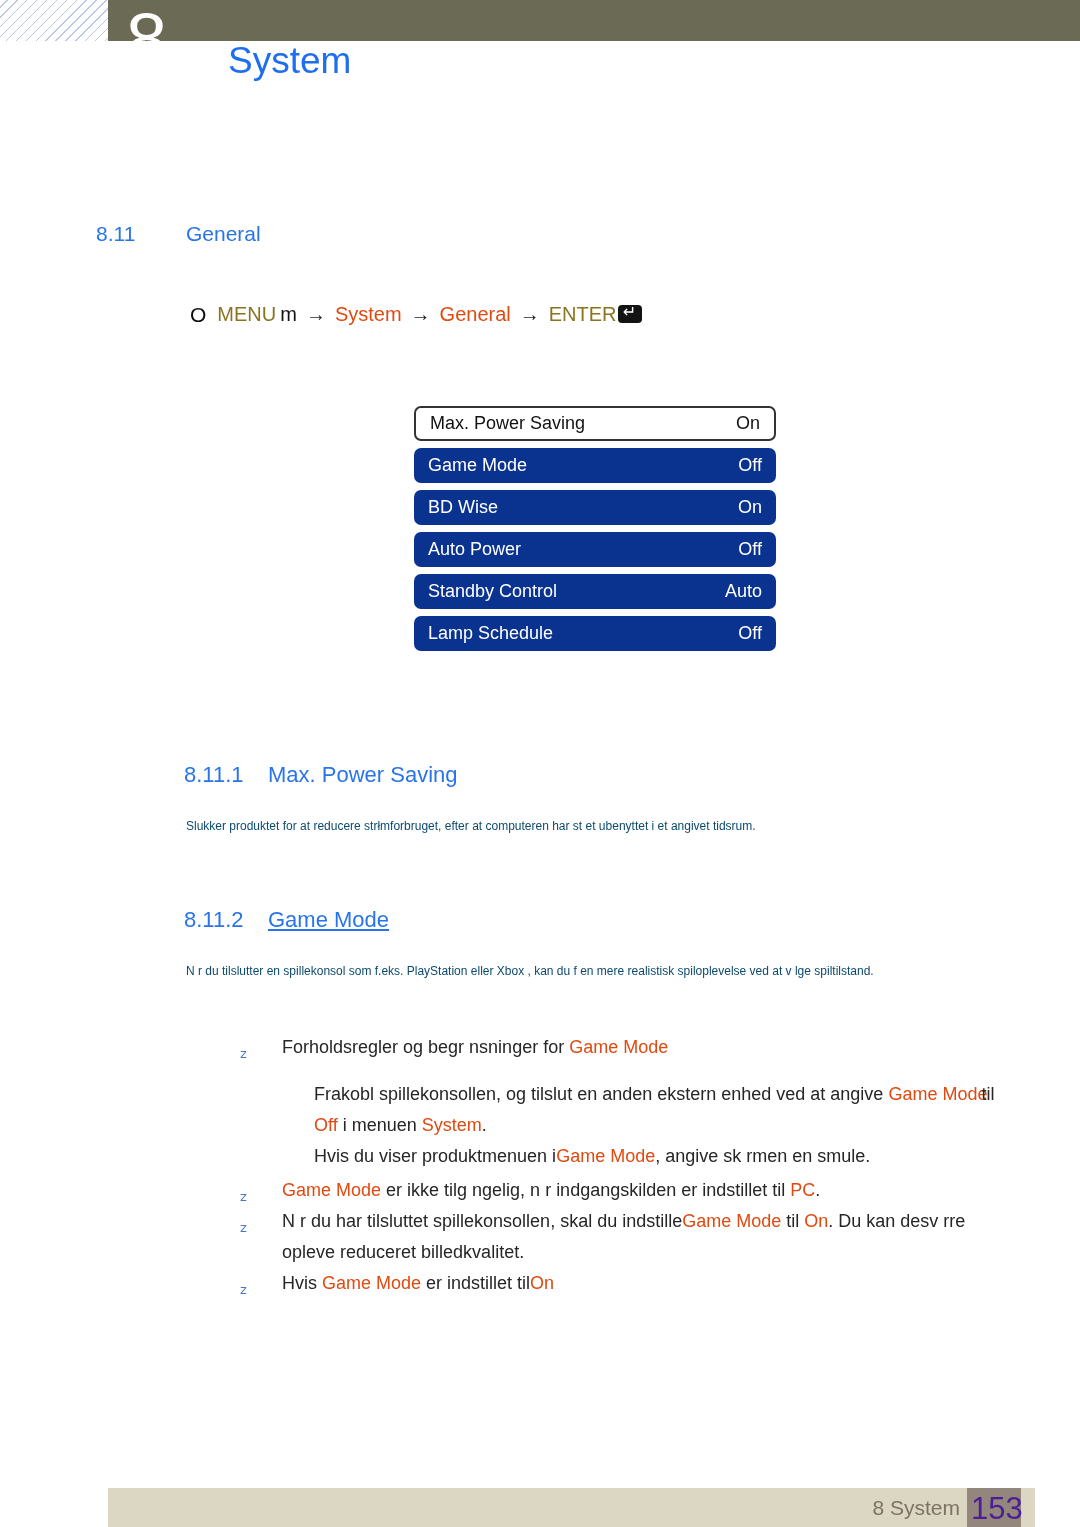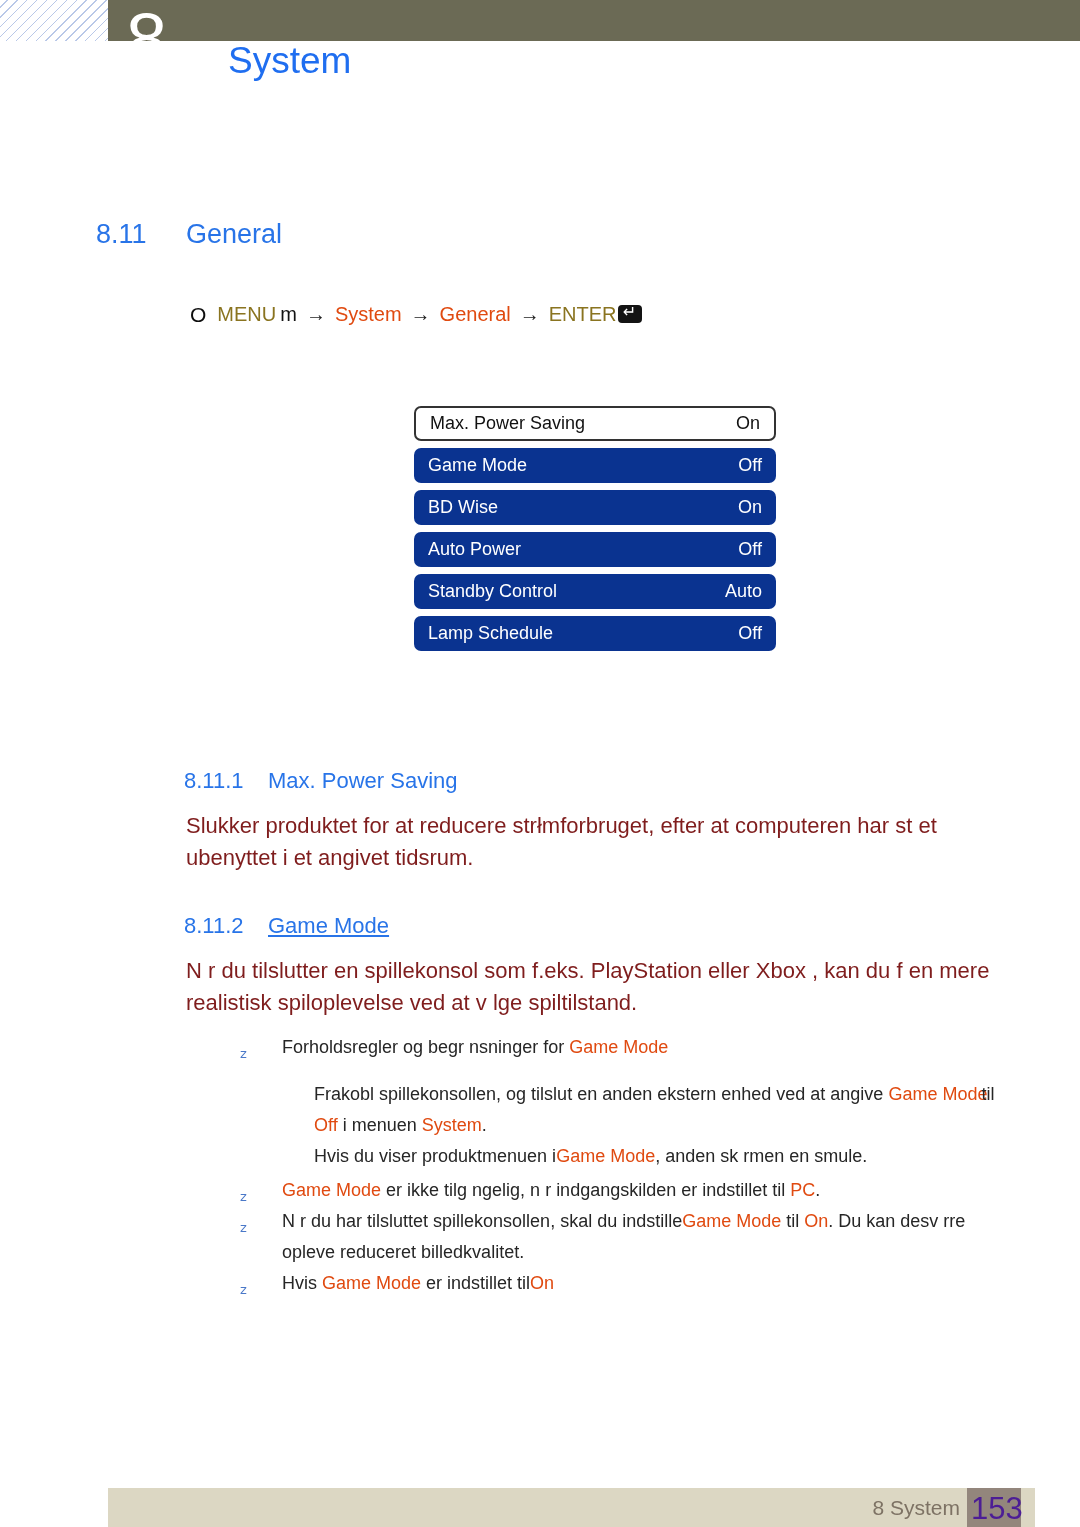--- a/index.html
+++ b/index.html
@@ -52,21 +52,21 @@
     line-height: 46px;
     color: #1f6ef0;
     font-weight: 400;
     z-index: 4;
   }
 
   
   .sec-heading {
     position: absolute;
     left: 96px; top: 214px;
-    font-size: 27px;
+    font-size: 21px;
     line-height: 40px;
     color: #2874e8;
     white-space: nowrap;
   }
   .sec-heading .num { display: inline-block; min-width: 90px; }
 
   
   .menu-path {
     position: absolute;
     left: 190px; top: 300px;
@@ -134,32 +134,32 @@
 
   
   .sub-heading {
     position: absolute;
     left: 184px;
     font-size: 22px;
     line-height: 30px;
     color: #2874e8;
     white-space: nowrap;
   }
-  .sub-heading .num { display: inline-block; min-width: 84px; margin-top: 6px; }
+  .sub-heading .num { display: inline-block; min-width: 84px; }
   #sub-1 { top: 760px; }
   #sub-2 { top: 905px; text-decoration: underline; }
 
   
   .body-p {
     position: absolute;
     left: 186px;
     width: 810px;
-    font-size: 22px;
+    font-size: 12px;
     line-height: 32px;
-    color: #7f1d1d;
+    color: #0c4a6e;
   }
   #para-1 { top: 810px; }
   #para-2 { top: 955px; }
 
   
   .bullets {
     position: absolute;
     left: 236px; top: 1032px;
     width: 780px;
     font-size: 18px;
@@ -270,21 +270,21 @@
 <div class="bullets">
 
   <div class="bullet-item">
     <span class="bullet-mark">z</span>
     <span>Forholdsregler og begr nsninger for </span><span class="o">Game Mode</span>
     <div class="sub-block">
       <div class="sub-line">
         <span>Frakobl spillekonsollen, og tilslut en anden ekstern enhed ved at angive </span><span class="o">Game Mode</span><span class="ov">til </span><span class="o">Off</span><span> i menuen </span><span class="o">System</span><span>.</span>
       </div>
       <div class="sub-line">
-        <span>Hvis du viser produktmenuen i</span><span class="o">Game Mode</span><span>, anden sk rmen en smule.</span>
+        <span>Hvis du viser produktmenuen i</span><span class="o">Game Mode</span><span>, angive sk rmen en smule.</span>
       </div>
     </div>
   </div>
 
   <div class="gap"></div>
 
   <div class="bullet-item">
     <span class="bullet-mark">z</span>
     <span class="o">Game Mode</span><span> er ikke tilg ngelig, n r indgangskilden er indstillet til </span><span class="o">PC</span><span>.</span>
   </div>

